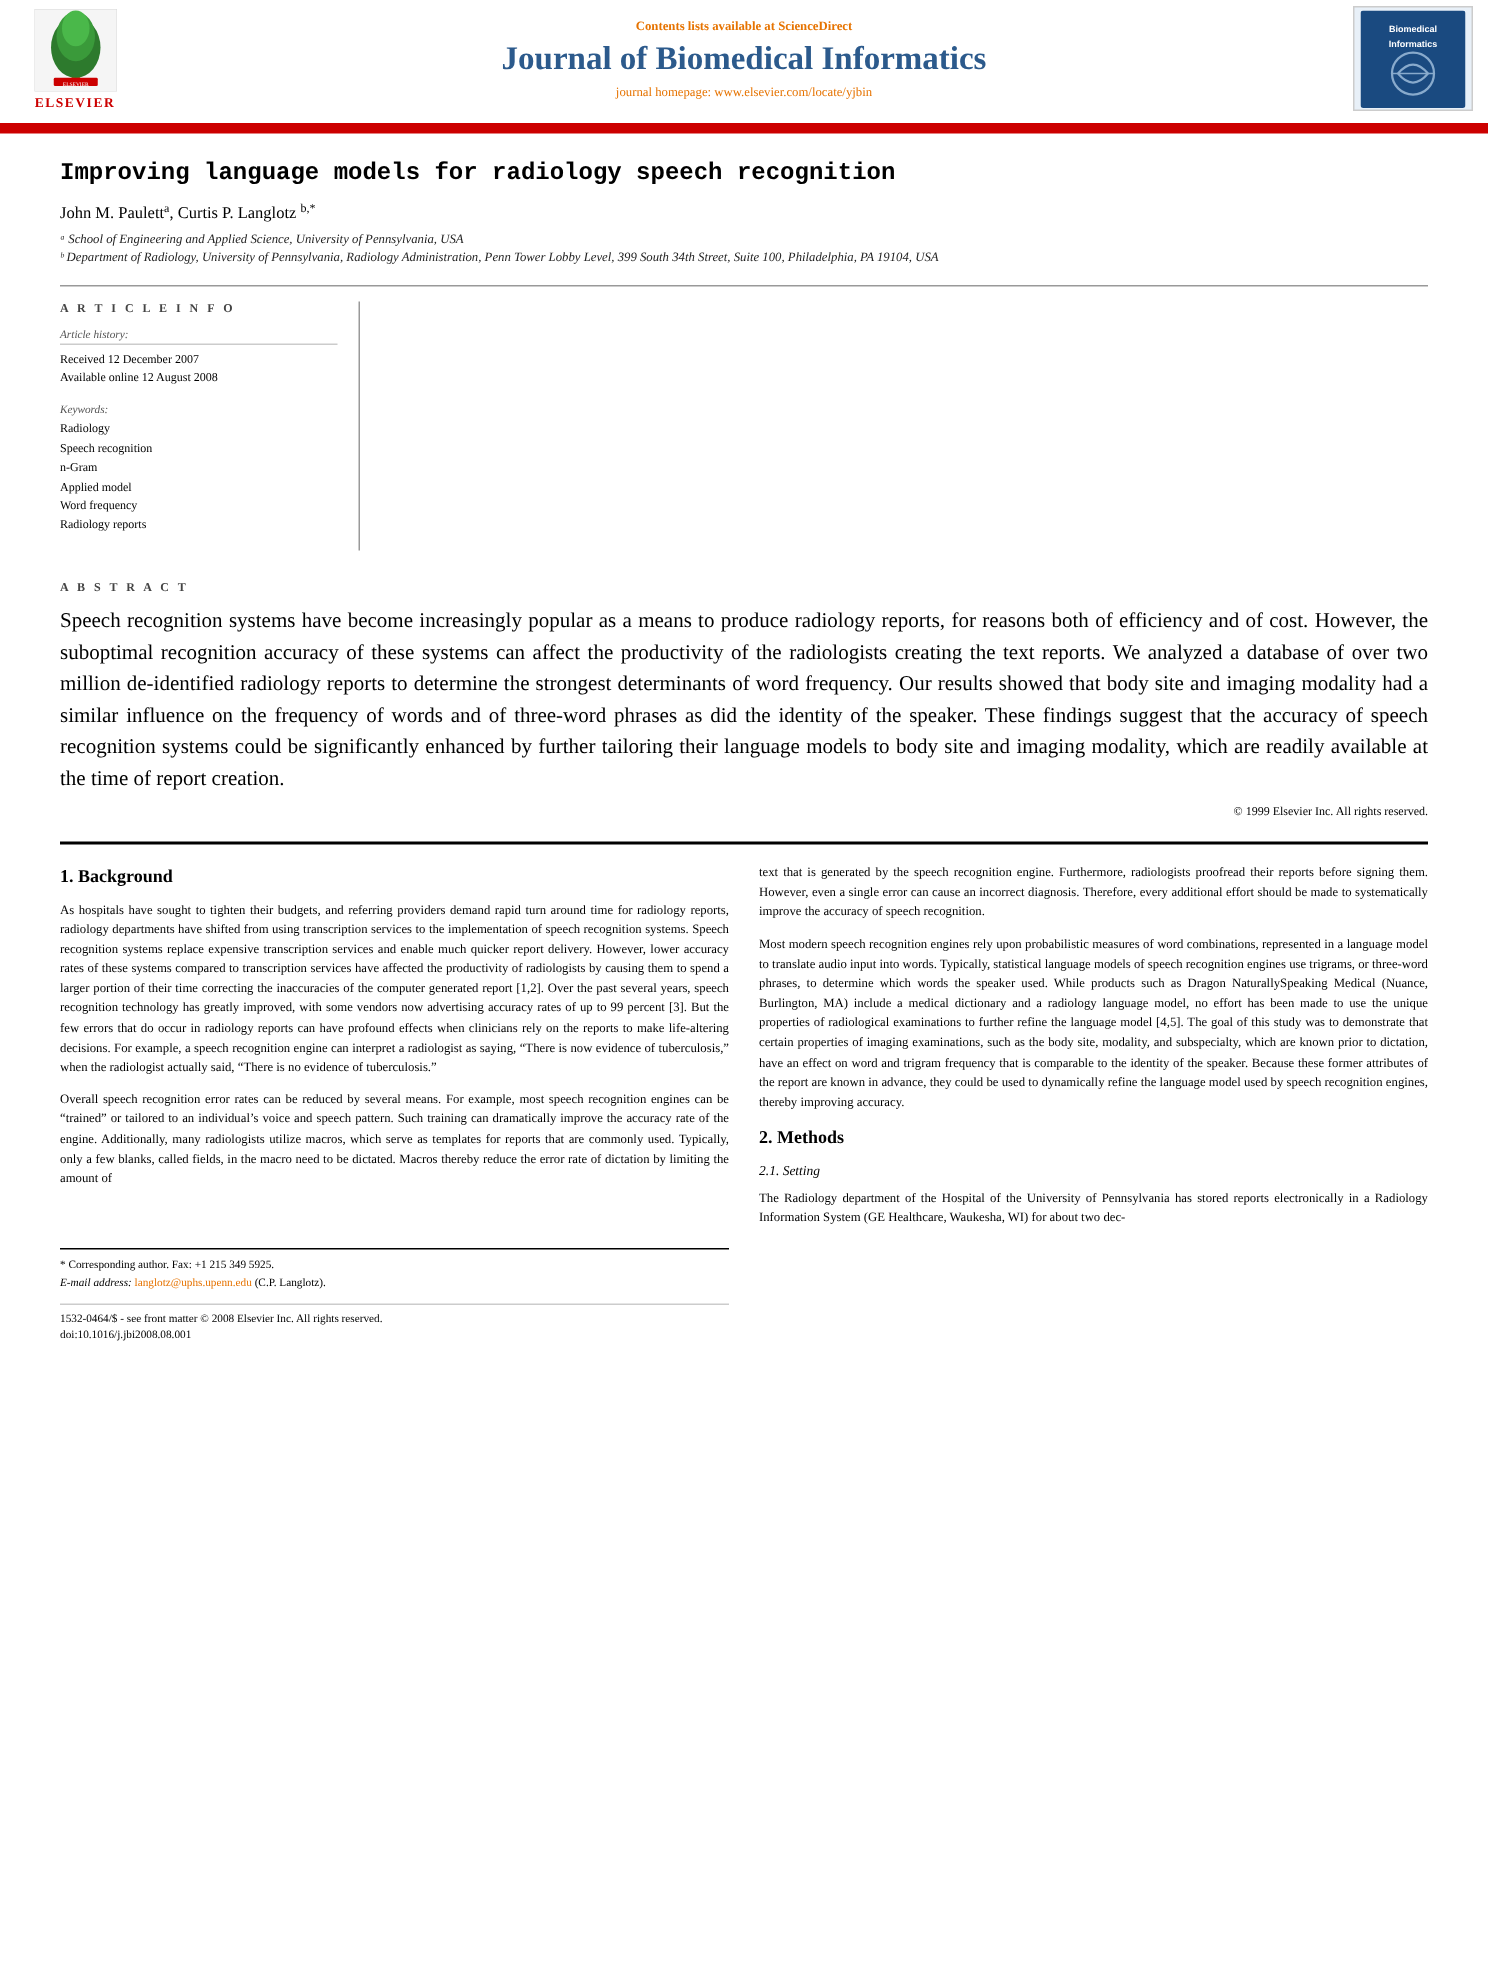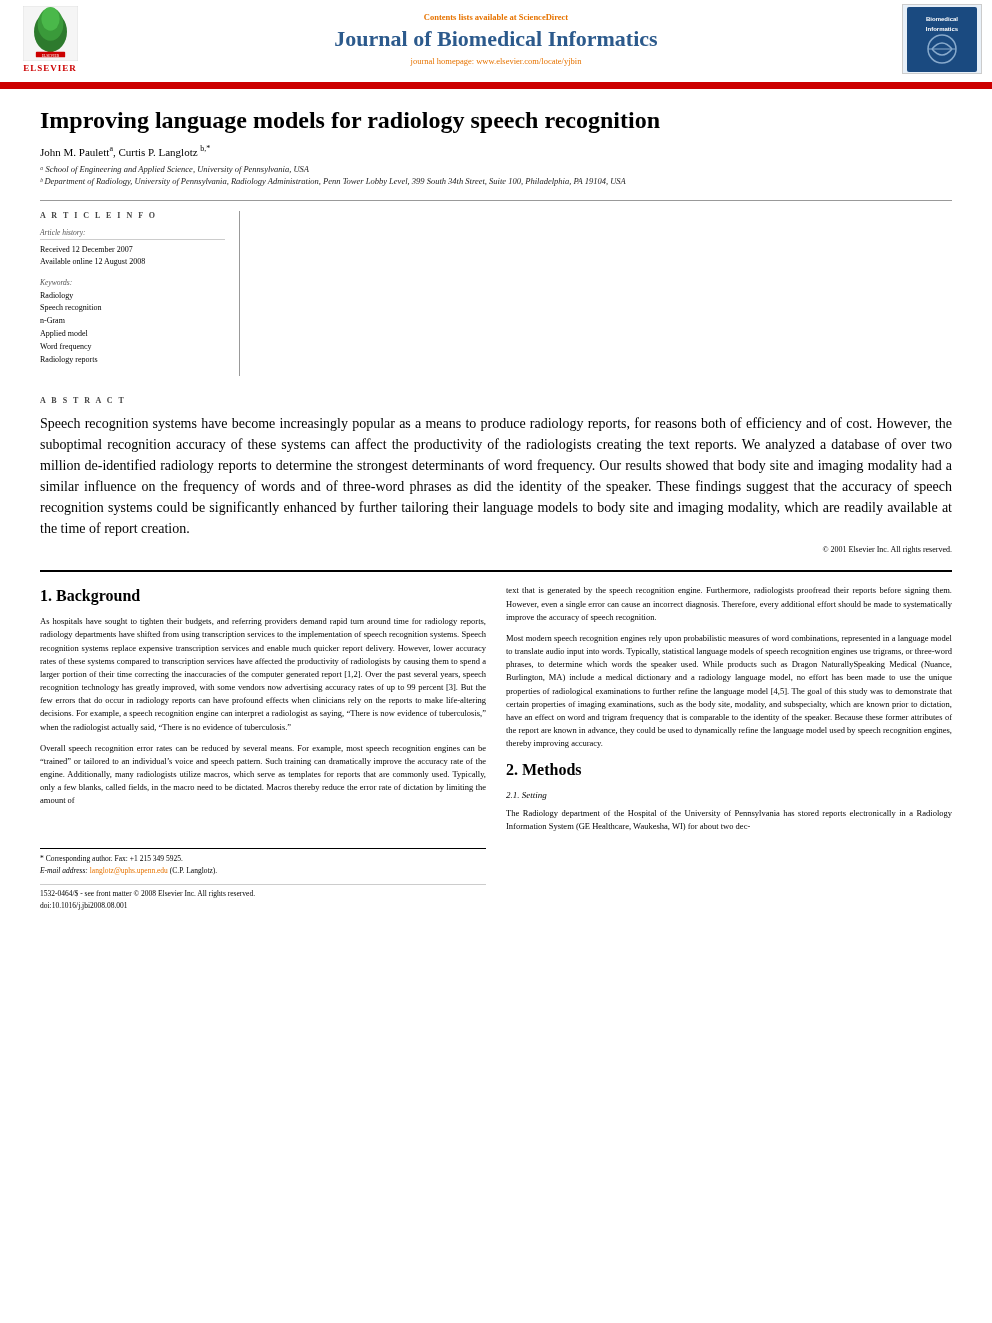--- a/index.html
+++ b/index.html
@@ -96,25 +96,25 @@
       background: #c00;
       margin-bottom: 16px;
     }
 
     
     .article-section {
       padding: 0 40px;
     }
 
     .article-title {
-      font-size: 24px;
+      font-size: 16px;
       font-weight: bold;
       color: #000;
       margin-bottom: 8px;
-      font-family: Liberation Serif, serif;
+      font-family: Liberation Mono, monospace;
       line-height: 1.3;
     }
 
     .authors {
       font-size: 11px;
       margin-bottom: 6px;
       color: #000;
     }
     .authors sup {
       font-size: 8px;
@@ -209,21 +209,21 @@
     }
     .body-col {
       flex: 1;
       font-size: 8.5px;
       line-height: 1.55;
       text-align: justify;
       color: #000;
     }
 
     .section-heading {
-      font-size: 16px;
+      font-size: 12px;
       font-weight: bold;
       color: #000;
       margin-bottom: 6px;
     }
 
     .body-col p {
       margin-bottom: 8px;
       font-size: 8.5px;
       line-height: 1.55;
       text-align: justify;
@@ -311,21 +311,21 @@
         <div class="keyword-item">n-Gram</div>
         <div class="keyword-item">Applied model</div>
         <div class="keyword-item">Word frequency</div>
         <div class="keyword-item">Radiology reports</div>
       </div>
     </div>
 
     <div class="col-right">
       <div class="section-label">A B S T R A C T</div>
       <div class="abstract-text">Speech recognition systems have become increasingly popular as a means to produce radiology reports, for reasons both of efficiency and of cost. However, the suboptimal recognition accuracy of these systems can affect the productivity of the radiologists creating the text reports. We analyzed a database of over two million de-identified radiology reports to determine the strongest determinants of word frequency. Our results showed that body site and imaging modality had a similar influence on the frequency of words and of three-word phrases as did the identity of the speaker. These findings suggest that the accuracy of speech recognition systems could be significantly enhanced by further tailoring their language models to body site and imaging modality, which are readily available at the time of report creation.</div>
-      <div class="abstract-copyright">© 2001 Elsevier Inc. All rights reserved.</div>
+      <div class="abstract-copyright">© 1999 Elsevier Inc. All rights reserved.</div>
     </div>
   </div>
 
   <div class="body-section">
     <div class="body-two-col">
 
       <div class="body-col">
         <div class="section-heading">1. Background</div>
         <p>As hospitals have sought to tighten their budgets, and referring providers demand rapid turn around time for radiology reports, radiology departments have shifted from using transcription services to the implementation of speech recognition systems. Speech recognition systems replace expensive transcription services and enable much quicker report delivery. However, lower accuracy rates of these systems compared to transcription services have affected the productivity of radiologists by causing them to spend a larger portion of their time correcting the inaccuracies of the computer generated report [1,2]. Over the past several years, speech recognition technology has greatly improved, with some vendors now advertising accuracy rates of up to 99 percent [3]. But the few errors that do occur in radiology reports can have profound effects when clinicians rely on the reports to make life-altering decisions. For example, a speech recognition engine can interpret a radiologist as saying, “There is now evidence of tuberculosis,” when the radiologist actually said, “There is no evidence of tuberculosis.”</p>
         <p>Overall speech recognition error rates can be reduced by several means. For example, most speech recognition engines can be “trained” or tailored to an individual’s voice and speech pattern. Such training can dramatically improve the accuracy rate of the engine. Additionally, many radiologists utilize macros, which serve as templates for reports that are commonly used. Typically, only a few blanks, called fields, in the macro need to be dictated. Macros thereby reduce the error rate of dictation by limiting the amount of</p>

